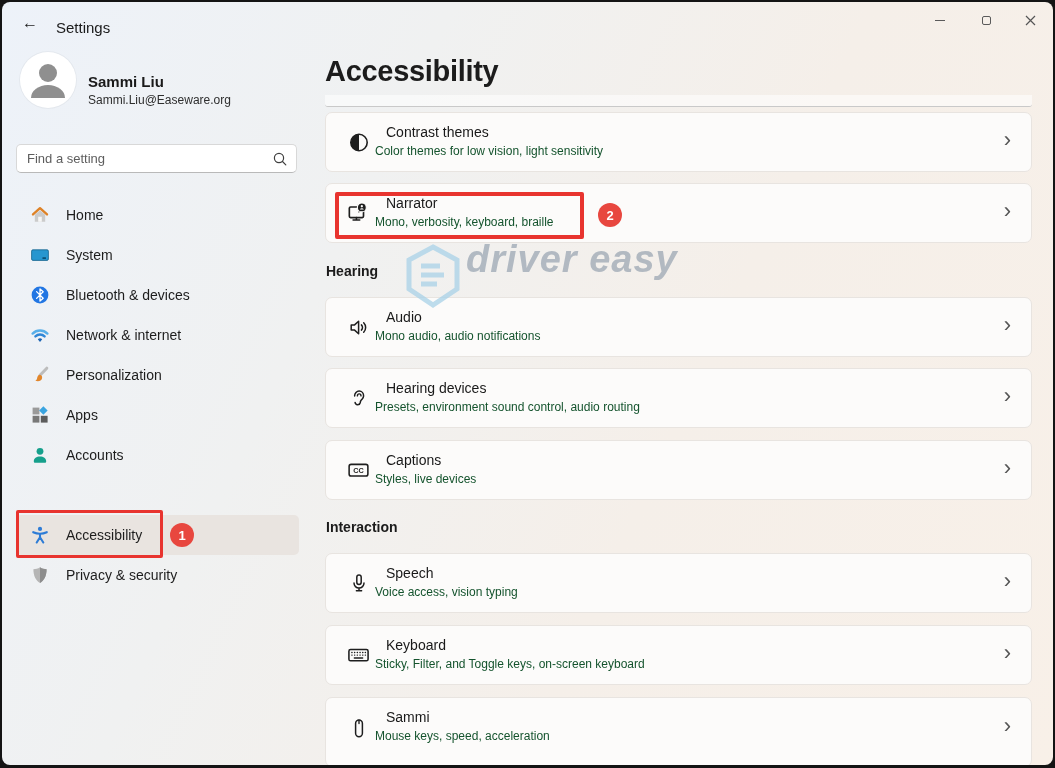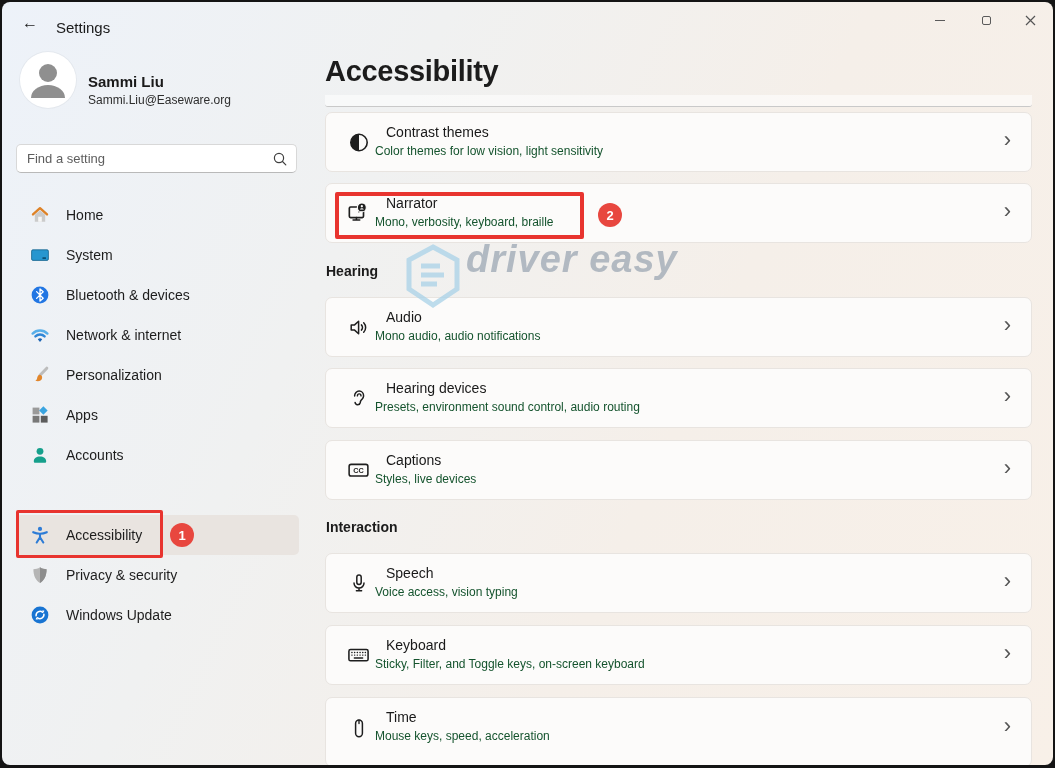--- a/index.html
+++ b/index.html
@@ -145,30 +145,20 @@
     </svg>
     <span class="nlabel">Accessibility</span>
   </div>
   <div class="navitem" style="top:553px">
     <svg class="nicon" viewBox="0 0 20 20">
       <path d="M10 2.3 C12 3.7 14.4 4.2 16.6 4.2 C16.6 10.8 14.2 15.6 10 17.9 C5.8 15.6 3.4 10.8 3.4 4.2 C5.6 4.2 8 3.7 10 2.3 Z" fill="#b5b5b5"></path>
       <path d="M10 2.3 C12 3.7 14.4 4.2 16.6 4.2 C16.6 10.8 14.2 15.6 10 17.9 Z" fill="#8d8d8d"></path>
     </svg>
     <span class="nlabel">Privacy &amp; security</span>
   </div>
-  <div class="navitem" style="top:593px">
-    <svg class="nicon" viewBox="0 0 20 20">
-      <circle cx="10" cy="10" r="8.4" fill="#1874d2"></circle>
-      <path d="M6.1 10.8 a4 4 0 0 1 6.4-3.6" stroke="#fff" stroke-width="1.5" fill="none" stroke-linecap="round"></path>
-      <path d="M13.9 9.2 a4 4 0 0 1-6.4 3.6" stroke="#fff" stroke-width="1.5" fill="none" stroke-linecap="round"></path>
-      <path d="M12 5.4 l2.3.1 -.5 2.2 Z" fill="#fff"></path>
-      <path d="M8 14.6 l-2.3-.1 .5-2.2 Z" fill="#fff"></path>
-    </svg>
-    <span class="nlabel">Windows Update</span>
-  </div>
 
   <div class="pagetitle">Accessibility</div>
   <div class="topsliver"></div>
 
   <div class="card" style="top:110px">
     <div class="cicon">
         <svg width="24" height="24" viewBox="0 0 24 24">
       <circle cx="12" cy="12" r="8.2" fill="none" stroke="#1e1e1e" stroke-width="1.6"></circle>
       <path d="M12 3.8 a8.2 8.2 0 0 0 0 16.4 Z" fill="#1e1e1e"></path>
     </svg>
@@ -258,21 +248,21 @@
     <div class="chev">›</div>
   </div>
 
   <div class="card" style="top:695px; height:70px">
     <div class="cicon" style="top:30px">
         <svg width="24" height="24" viewBox="0 0 24 24">
       <rect x="8.6" y="3.6" width="6.8" height="16.6" rx="3.4" fill="none" stroke="#1e1e1e" stroke-width="1.5"></rect>
       <path d="M12 3.8 v3.2" stroke="#1e1e1e" stroke-width="1.4" stroke-linecap="round"></path>
     </svg>
       </div>
-    <div class="ctitle">Time</div>
+    <div class="ctitle">Sammi</div>
     <div class="csub">Mouse keys, speed, acceleration</div>
     <div class="chev" style="top:30px">›</div>
   </div>
 
   <div class="watermark">
     <svg width="58" height="64" viewBox="0 0 58 64" style="position:absolute;left:0;top:2px;opacity:0.75">
       <path d="M29 3 L53 16 V45 L29 61 L5 45 V16 Z" fill="none" stroke="#a9d2e8" stroke-width="5"></path>
       <path d="M17 22 H36 M17 31 H40 M17 40 H33" stroke="#a9d2e8" stroke-width="5"></path>
     </svg>
     <div class="wm-text">driver easy</div>

